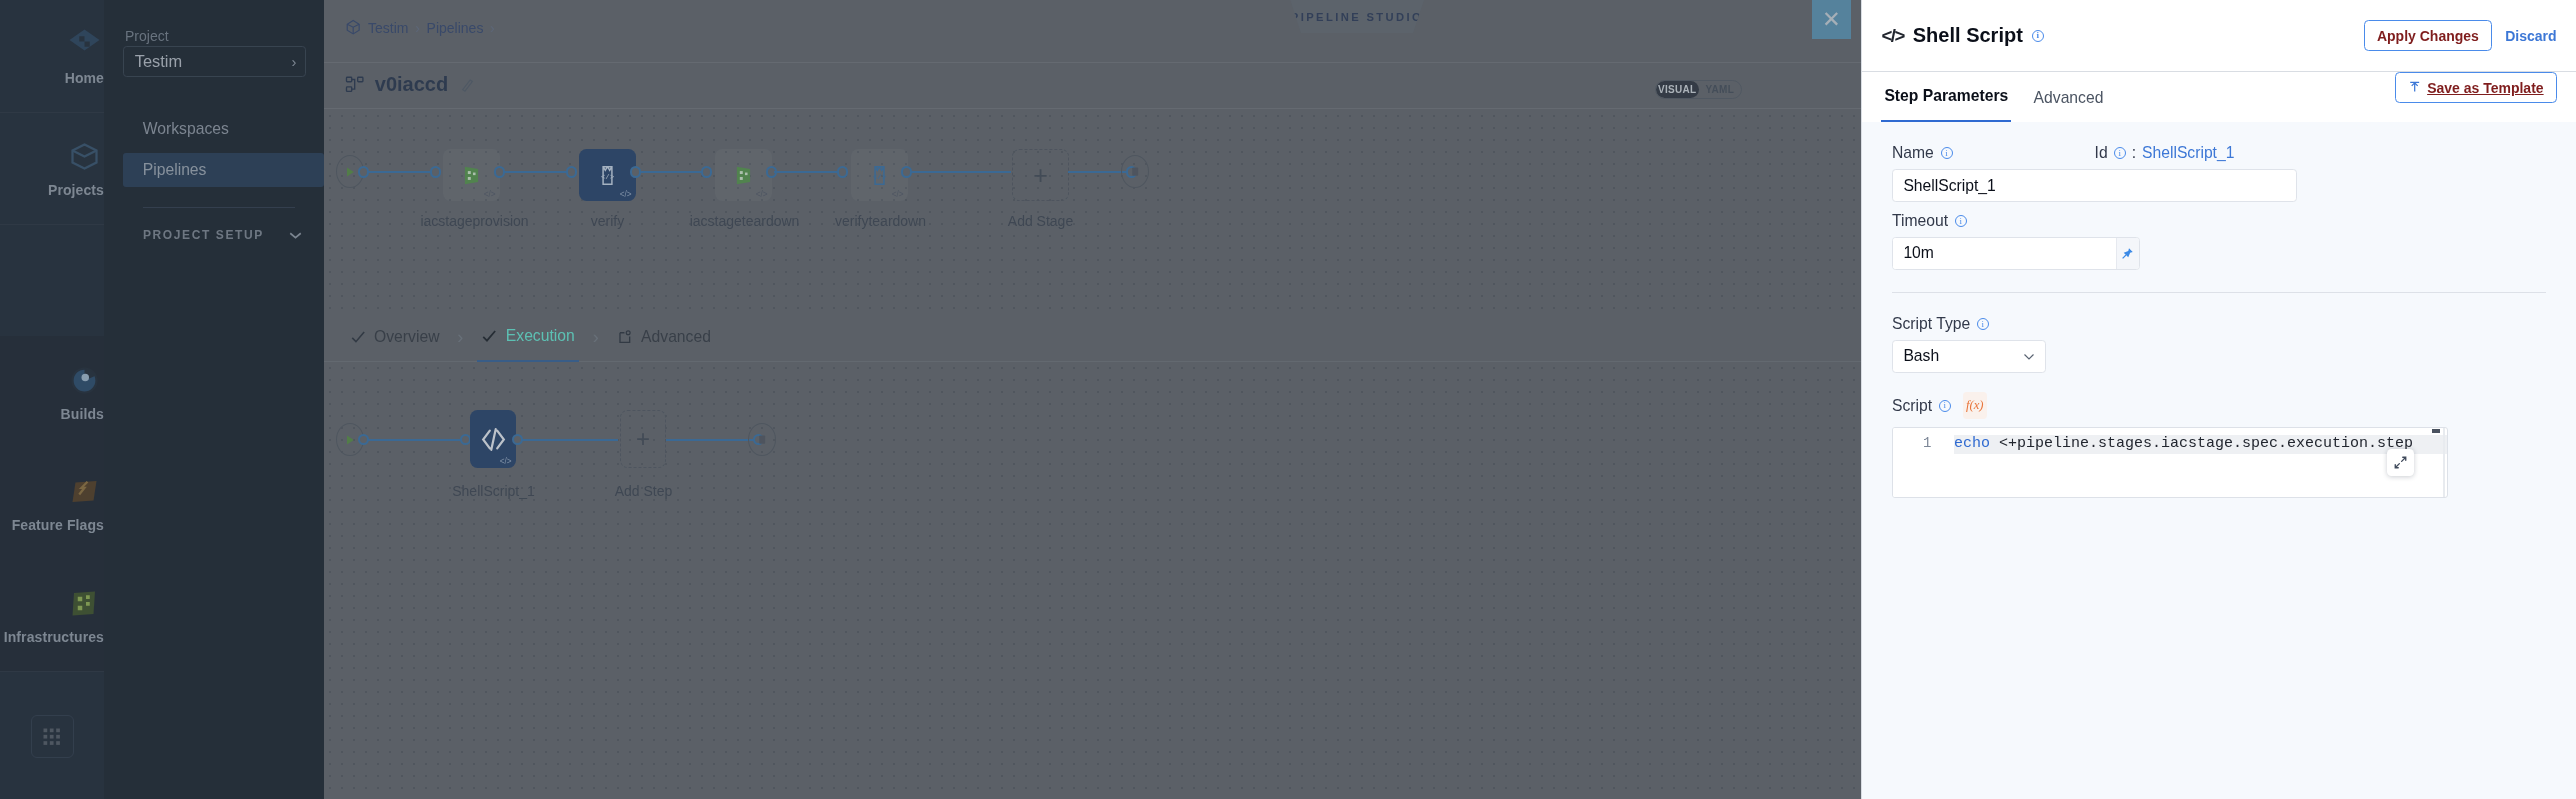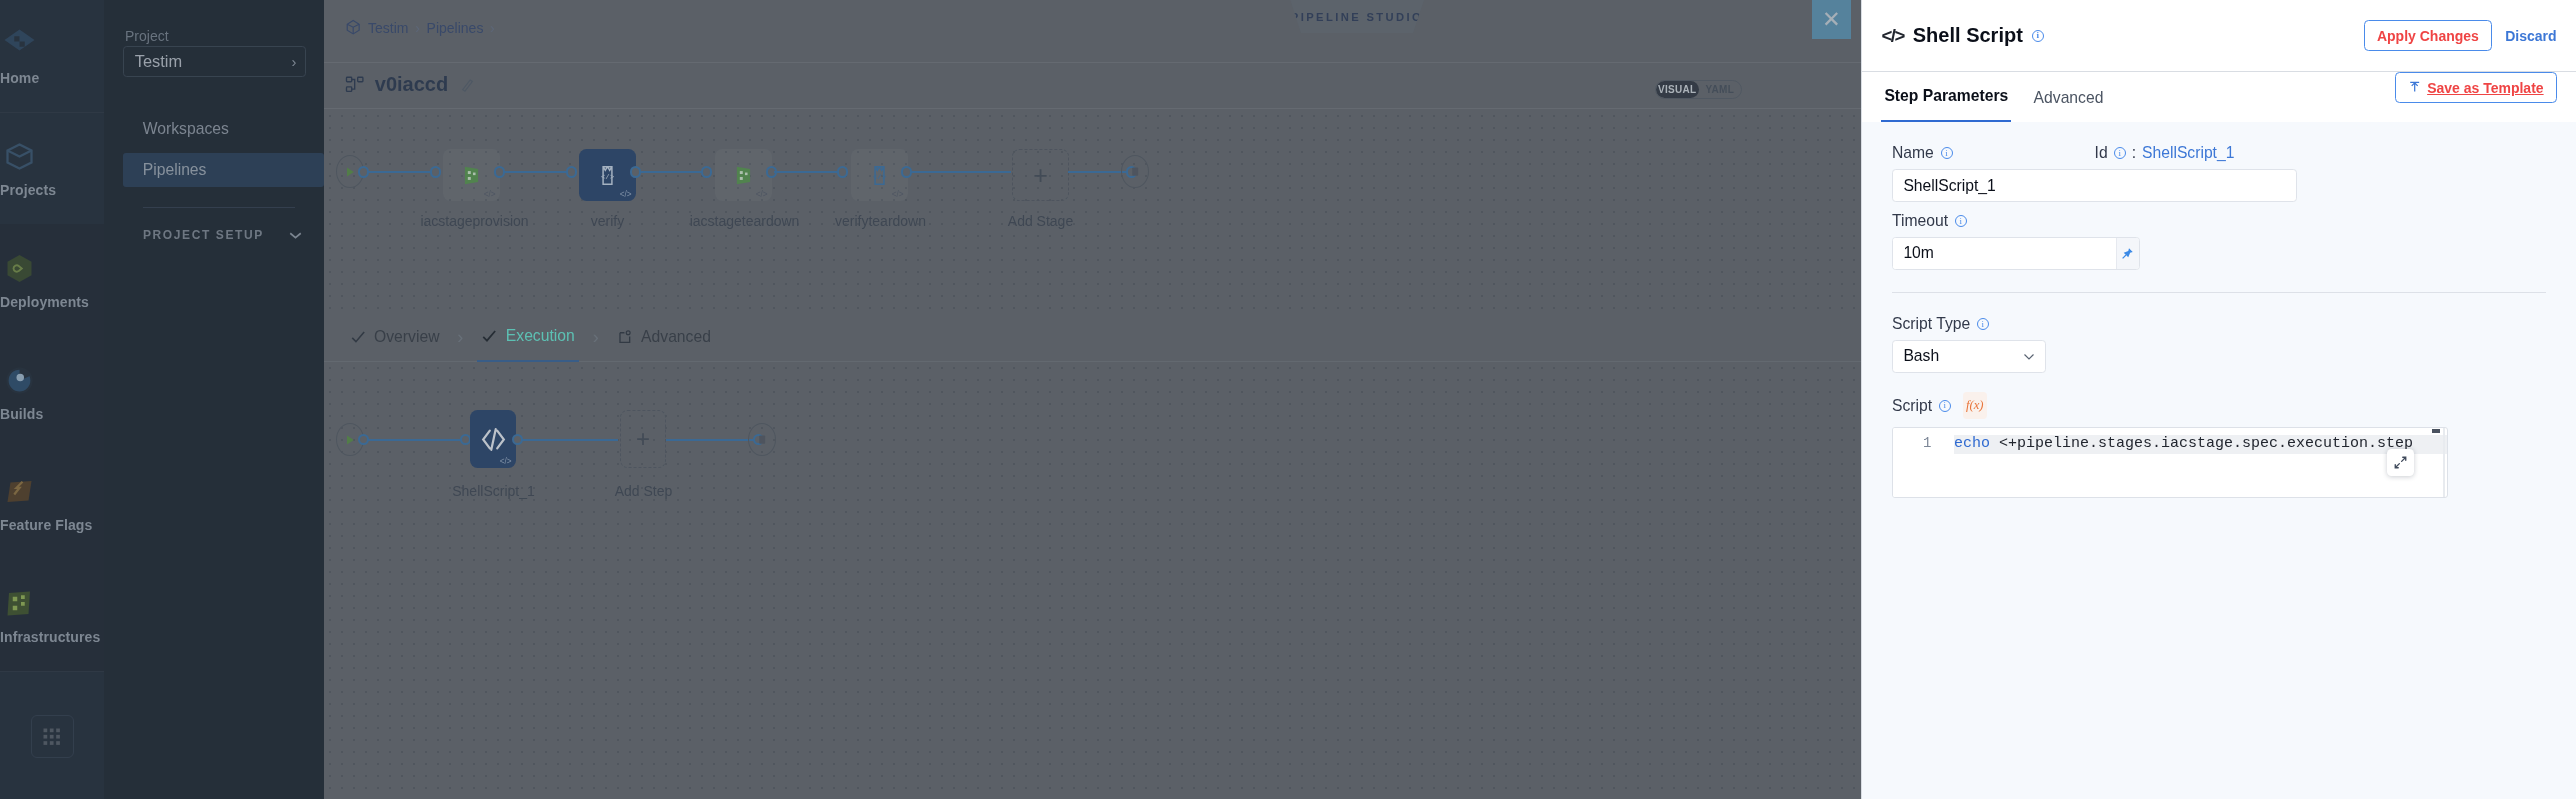--- a/index.html
+++ b/index.html
@@ -18,21 +18,21 @@
     overflow: hidden;
   }
 
   
   .icon-rail {
     position: absolute; left: 0; top: 0; width: 104px; height: 799px;
     background: #14202e;
   }
   .rail-item {
     position: relative; width: 104px; height: 112px;
-    display: flex; flex-direction: column; align-items: flex-start; justify-content: center;
+    display: flex; flex-direction: column; align-items: flex-end; justify-content: center;
     gap: 7px;
   }
   .rail-item.alt { background: #111b28; }
   .rail-label {
     font-size: 14px; color: #8d98a5; letter-spacing: 0.1px;
     font-weight: 600; text-align: center; line-height: 1.1;
   }
   .rail-glyph { width: 39px; height: 39px; display:block; }
   .rail-sep { position:absolute; left:0; width: 104px; height: 0.7px; background: #1d2937; }
 
@@ -194,21 +194,21 @@
   }
   .panel-head {
     position:absolute; left:0; top:0; width: 100%; height: 72px;
     background:#fff; border-bottom: 0.7px solid #d9dde3;
     display:flex; align-items:center; padding: 0 19.4px;
   }
   .panel-title { display:flex; align-items:center; gap: 9px; font-size: 20px; font-weight:700; color:#0b0f19;}
   .code-chevrons { font-size: 18.6px; font-weight: 700; color:#22262f; letter-spacing:-1.5px;}
   .panel-head-actions { margin-left:auto; display:flex; align-items:center; gap: 13.4px; }
   .btn-outline {
-    border: 0.7px solid #4a8bea; border-radius: 4.5px; color:#ef4444;
+    border: 0.7px solid #4a8bea; border-radius: 4.5px; color:#7f1d1d;
     font-size: 14px; font-weight: 700; padding: 6.7px 12px; background:#fff;
     white-space:nowrap; font-family:"Liberation Sans", sans-serif;
   }
   .btn-plain { color:#3c77d6; font-size:14px; font-weight:700; background:none; border:0; cursor:pointer;
     font-family:"Liberation Sans", sans-serif; }
 
   .panel-tabs {
     position:absolute; left:0; top: 72px; width:100%; height: 51px;
     background:#fff; border-bottom:0.7px solid #d9dde3;
     display:flex; align-items:flex-start; padding-left: 19.4px; gap: 19.4px;
@@ -299,27 +299,20 @@
 
       <div class="rail-item" style="position:absolute;top:112px">
         <svg class="rail-glyph" viewBox="0 0 52 52">
           <path d="M10 18 L26 10 L42 18 L42 34 L26 42 L10 34 Z" fill="none" stroke="#2a4a68" stroke-width="3"></path>
           <path d="M10 18 L26 26 L42 18" fill="none" stroke="#2a4a68" stroke-width="3"></path>
         </svg>
         <div class="rail-label">Projects</div>
       </div>
       <div class="rail-sep" style="top:224px"></div>
 
-      <div class="rail-item alt" style="position:absolute;top:224px">
-        <svg class="rail-glyph" viewBox="0 0 52 52">
-          <path d="M26 8 L42 17 L42 35 L26 44 L10 35 L10 17 Z" fill="#2b3f1f"></path>
-          <path d="M18 26 a4.5 4.5 0 0 1 7 -3.4 l4 3.4 a4.5 4.5 0 1 0 0 0 l-4 3.4 a4.5 4.5 0 0 1 -7 -3.4z" fill="none" stroke="#6f8a3c" stroke-width="2.6"></path>
-        </svg>
-        <div class="rail-label">Deployments</div>
-      </div>
 
       <div class="rail-item alt" style="position:absolute;top:336px">
         <svg class="rail-glyph" viewBox="0 0 52 52">
           <circle cx="26" cy="26" r="16" fill="#1d4266"></circle>
           <circle cx="26" cy="26" r="16" fill="none" stroke="#14202e" stroke-width="3"></circle>
           <path d="M26 10 A16 16 0 0 1 40 20 L26 26 Z" fill="#14202e"></path>
           <circle cx="27" cy="22" r="5" fill="#9db8cf"></circle>
         </svg>
         <div class="rail-label">Builds</div>
       </div>

